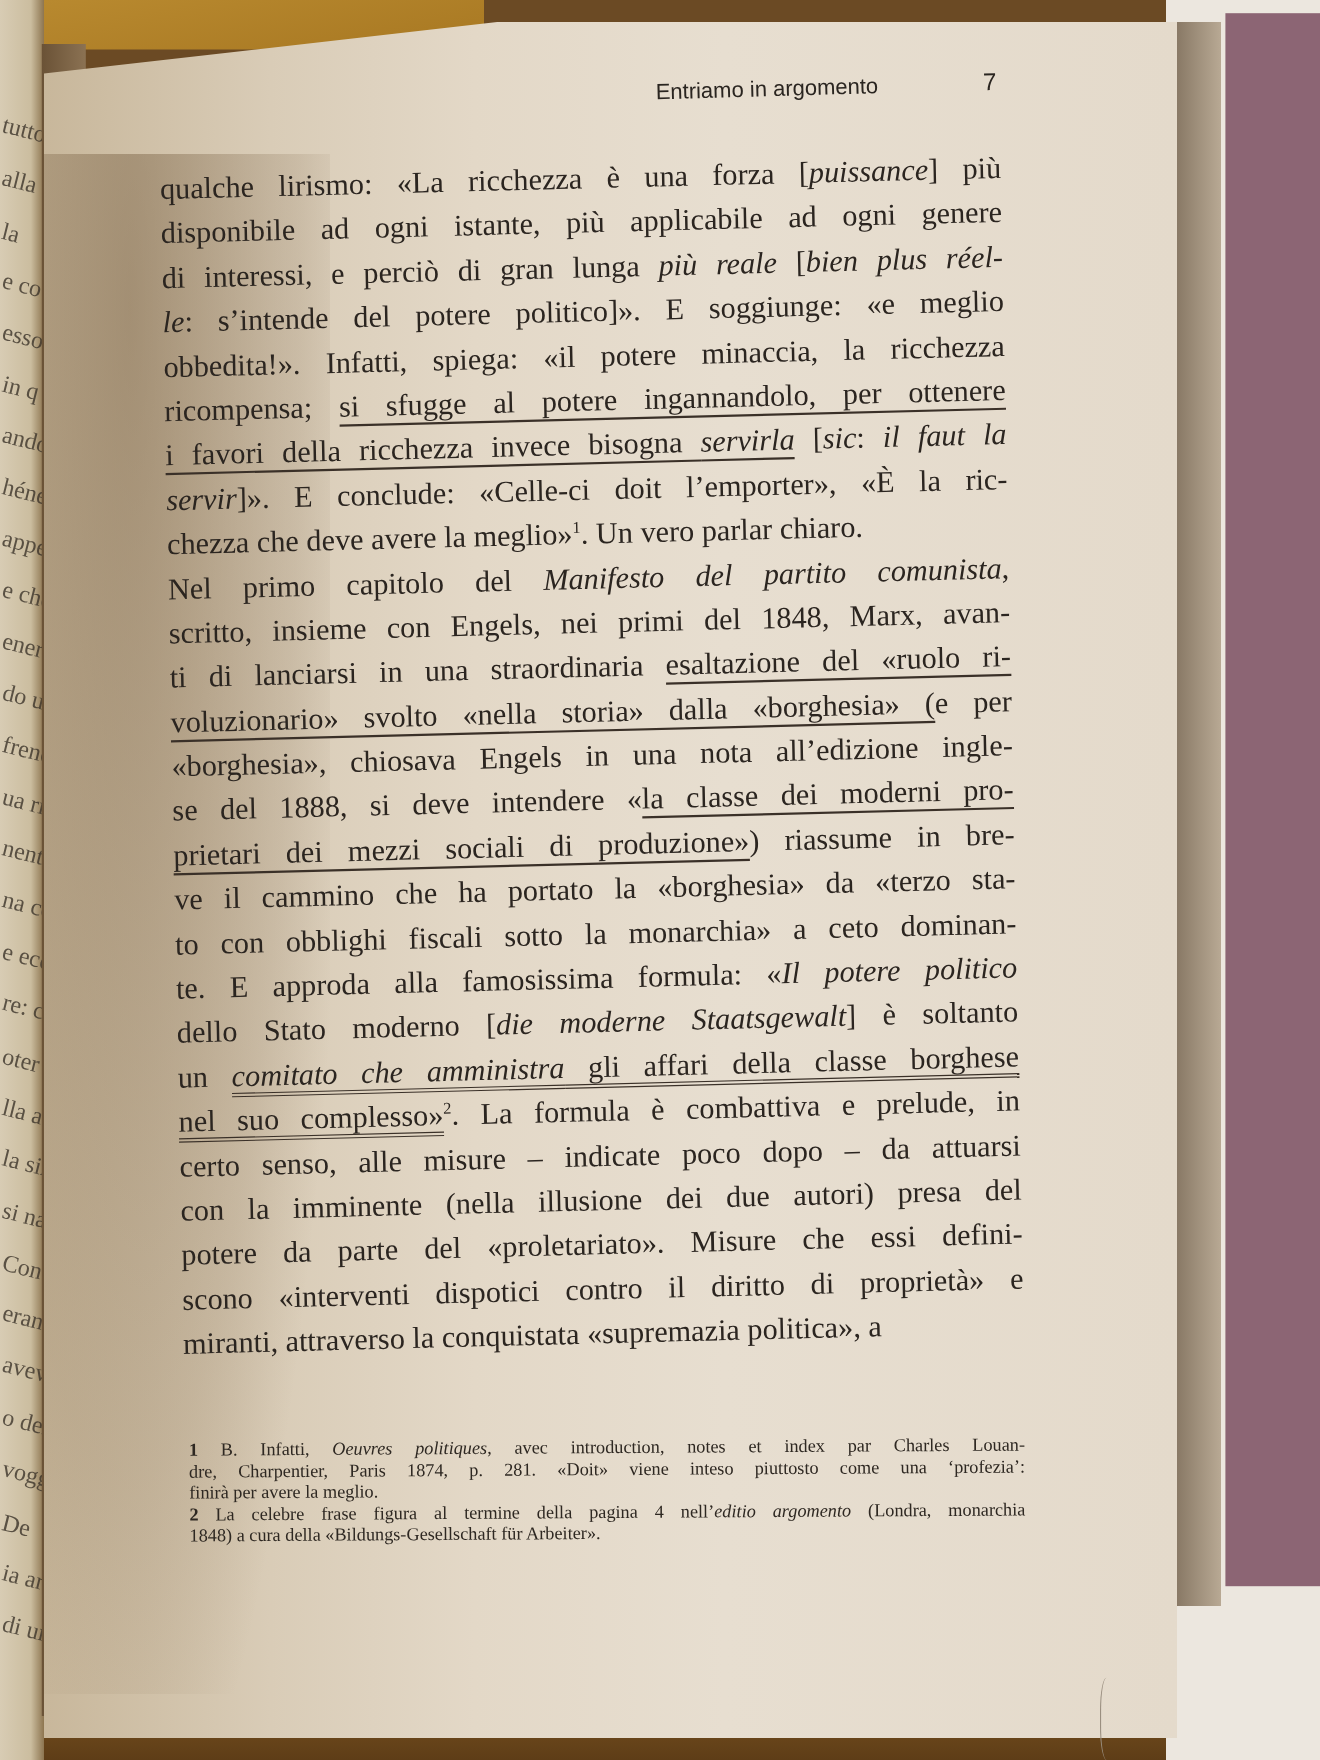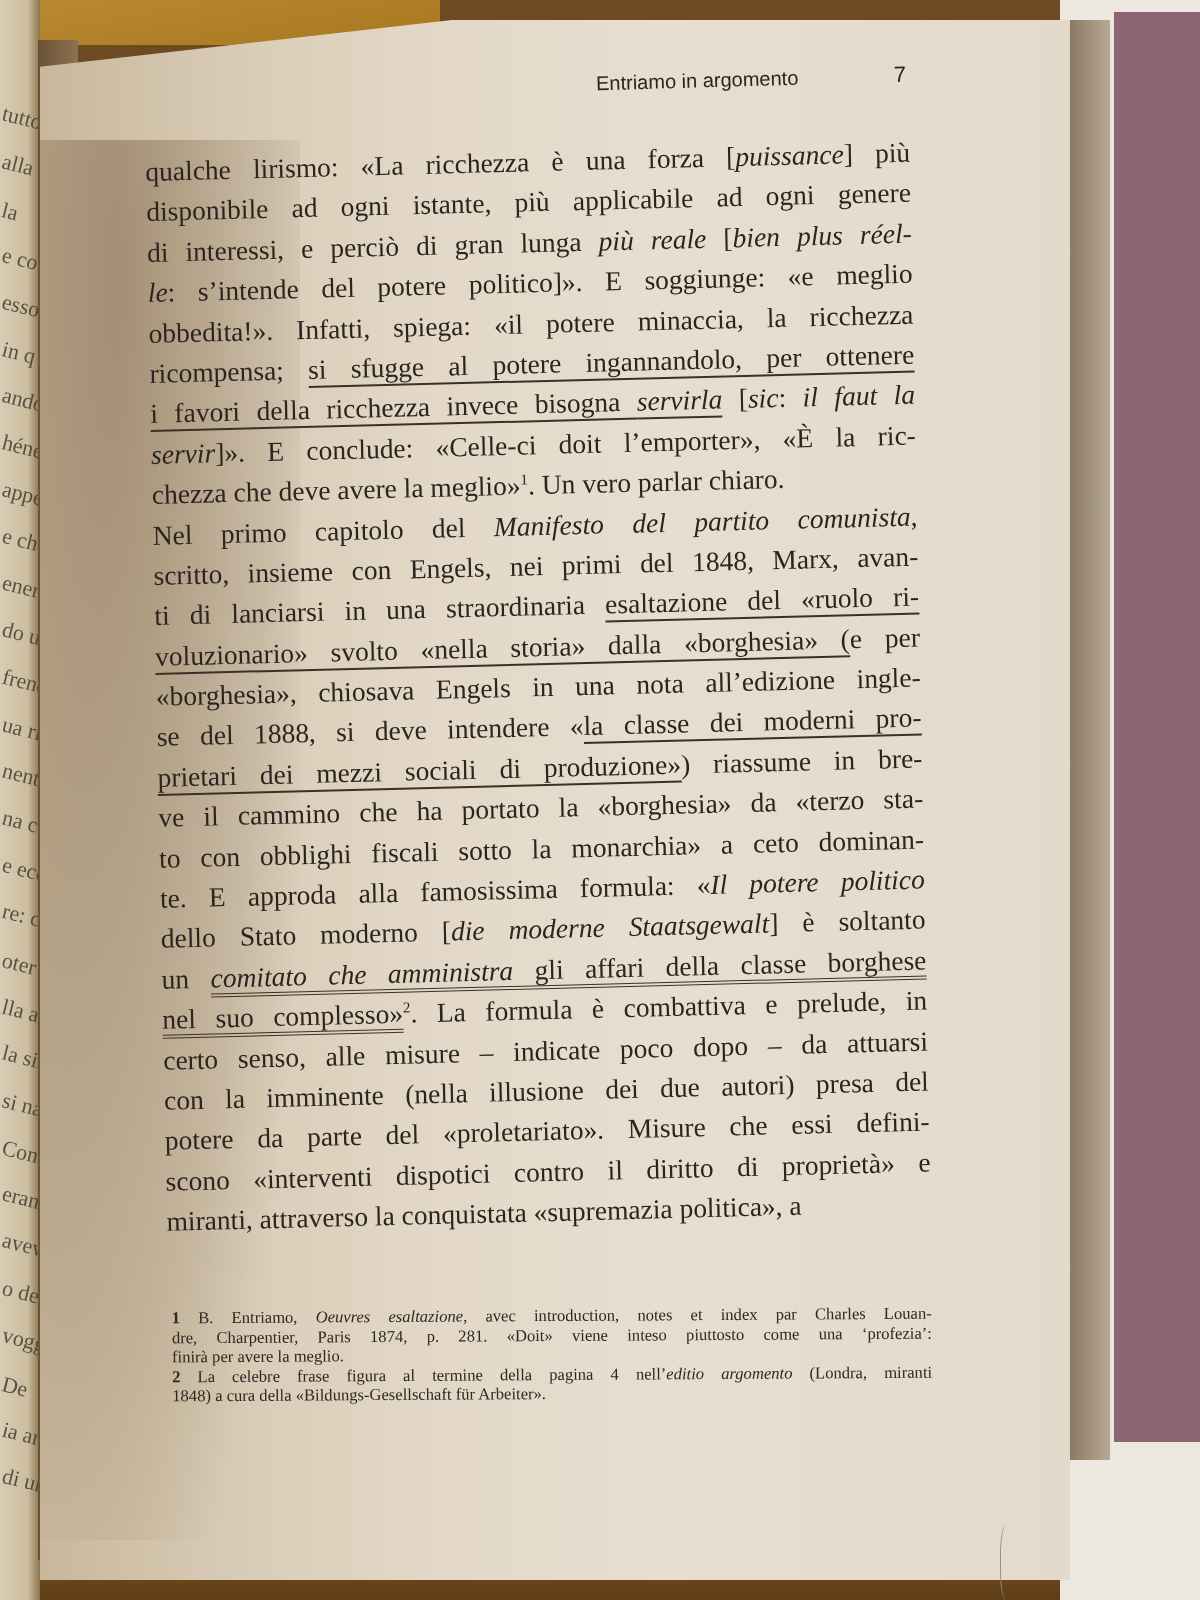--- a/index.html
+++ b/index.html
@@ -174,23 +174,23 @@
     <span class="line"><span class="ul2">nel suo complesso»</span><sup>2</sup><span>. La formula è combattiva e prelude, in</span></span>
     <span class="line"><span>certo senso, alle misure – indicate poco dopo – da attuarsi</span></span>
     <span class="line"><span>con la imminente (nella illusione dei due autori) presa del</span></span>
     <span class="line"><span>potere da parte del «proletariato». Misure che essi defini-</span></span>
     <span class="line"><span>scono «interventi dispotici contro il diritto di proprietà» e</span></span>
     <span class="line last"><span>miranti, attraverso la conquistata «supremazia politica», a</span></span>
   </div>
 
 <div class="footnotes" id="footnotes">
     <div class="fn">
-      <span class="fn-line"><span class="num">1 </span><span>B. Entriamo, </span><i>Oeuvres esaltazione</i><span>, avec introduction, notes et index par Charles Louan-</span></span>
+      <span class="fn-line"><span class="num">1 </span><span>B. Infatti, </span><i>Oeuvres politiques</i><span>, avec introduction, notes et index par Charles Louan-</span></span>
       <span class="fn-line"><span>dre, Charpentier, Paris 1874, p. 281. «Doit» viene inteso piuttosto come una ‘profezia’:</span></span>
       <span class="fn-line last"><span>finirà per avere la meglio.</span></span>
     </div>
     <div class="fn">
-      <span class="fn-line"><span class="num">2 </span><span>La celebre frase figura al termine della pagina 4 nell’</span><i>editio argomento</i><span> (Londra, miranti</span></span>
+      <span class="fn-line"><span class="num">2 </span><span>La celebre frase figura al termine della pagina 4 nell’</span><i>editio argomento</i><span> (Londra, monarchia</span></span>
       <span class="fn-line last"><span>1848) a cura della «Bildungs-Gesellschaft für Arbeiter».</span></span>
     </div>
   </div>
 
 <div class="hair"></div>
 
 </body></html>

